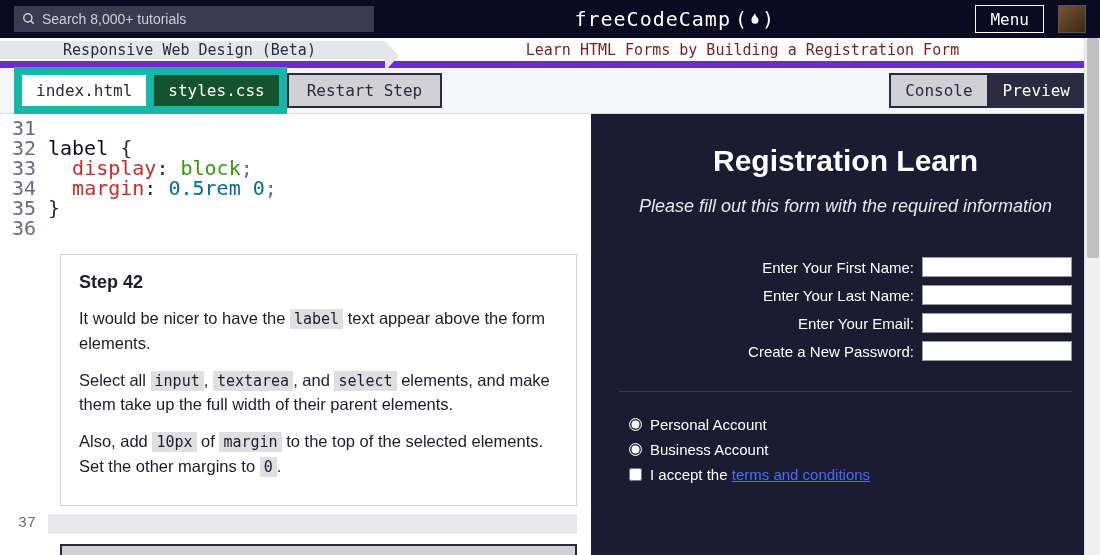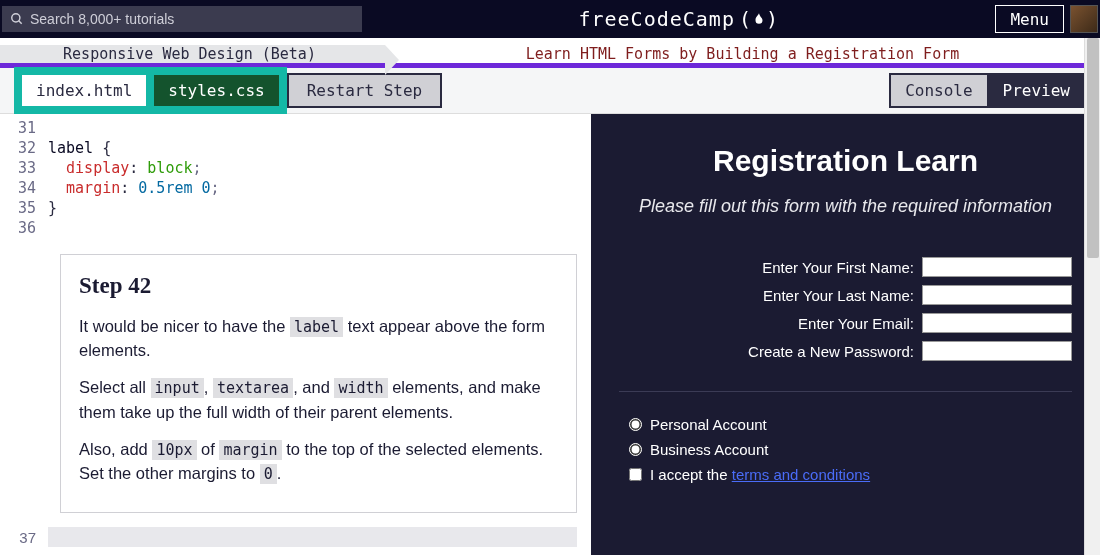--- a/index.html
+++ b/index.html
@@ -12,21 +12,22 @@
     --lightgray: #e5e6e8;
     --accent: #5a01a7;
   }
 
   
   .topnav {
     background: var(--dark);
     height: 38px;
     display: flex;
     align-items: center;
-    padding: 0 2px;
+    padding: 0 14px;
+    gap: 8px;
   }
   .search-wrap {
     background: #3b3b4f;
     height: 26px;
     width: 360px;
     display: flex;
     align-items: center;
     padding: 0 8px;
     gap: 6px;
     color: #cfcfd8;
@@ -63,24 +64,24 @@
   .avatar {
     width: 28px; height: 28px;
     background: linear-gradient(135deg,#7a5230,#3d2a18);
     border: 1px solid #555;
     margin-left: 6px;
   }
 
   
   .breadcrumb-bar {
     background: #fff;
-    border-bottom: 5px solid #6d28d9;
+    border-bottom: 7px solid #6d28d9;
     height: 30px;
     display: flex;
-    align-items: flex-end;
+    align-items: center;
     font-family: "Consolas","Menlo",monospace;
     font-size: 15px;
   }
   .crumb1 {
     background: var(--lightgray);
     padding: 0 24px 0 18px;
     display: flex;
     align-items: center;
     color: #2a2a40;
     position: relative;
@@ -156,21 +157,21 @@
   .main {
     display: flex;
     height: calc(555px - 38px - 30px - 46px);
   }
   .left { width: 591px; background: #fff; display: flex; flex-direction: column; overflow: hidden; }
   .right { flex: 1; background: var(--darkpanel); color: #fff; overflow-y: auto; position: relative; }
 
   
   .code-area {
     font-family: "Consolas","Menlo",monospace;
-    font-size: 15px;
+    font-size: 20px;
     line-height: 20px;
     padding-top: 4px;
   }
   .code-line { display: flex; }
   .gutter {
     width: 48px;
     text-align: right;
     padding-right: 12px;
     color: #6a6a86;
     user-select: none;
@@ -184,39 +185,39 @@
 
   .instruction-card {
     margin: 16px 14px 8px 60px;
     border: 1px solid var(--gray);
     padding: 14px 18px;
     font-size: 16.5px;
     color: #1b1b32;
     line-height: 1.5;
   }
   .instruction-card h3 {
-    font-family: Liberation Serif, serif;
-    font-size: 23px;
+    font-family: Liberation Sans, sans-serif;
+    font-size: 18px;
     margin-bottom: 10px;
     color: #1b1b32;
   }
   .instruction-card p { margin-bottom: 12px; }
   .code-chip {
     background: #dfdfe2;
     font-family: "Consolas","Menlo",monospace;
     font-size: 15px;
     padding: 1px 4px;
   }
 
   .editable-row {
     display: flex;
     align-items: center;
-    font-family: Liberation Sans, sans-serif;
+    font-family: Liberation Mono, monospace;
     font-size: 15px;
-    margin-top: 6px;
+    margin-top: 0;
   }
   .editable-row .gutter { background: #fff; }
   .editable-box {
     flex: 1;
     height: 20px;
     background: #e8e8ec;
     margin-right: 14px;
   }
 
   .check-btn {
@@ -376,21 +377,21 @@
           <span class="code-text"></span>
         </div>
     </div>
 
     <div class="instruction-card">
       <h3>Step 42</h3>
       <p>
         <span>It would be nicer to have the </span><span class="code-chip">label</span><span> text appear above the form elements.</span>
       </p>
       <p>
-        <span>Select all </span><span class="code-chip">input</span><span>, </span><span class="code-chip">textarea</span><span>, and </span><span class="code-chip">width</span><span> elements, and make them take up the full width of their parent elements.</span>
+        <span>Select all </span><span class="code-chip">input</span><span>, </span><span class="code-chip">textarea</span><span>, and </span><span class="code-chip">select</span><span> elements, and make them take up the full width of their parent elements.</span>
       </p>
       <p>
         <span>Also, add </span><span class="code-chip">10px</span><span> of </span><span class="code-chip">margin</span><span> to the top of the selected elements. Set the other margins to </span><span class="code-chip">0</span><span>.</span>
       </p>
     </div>
 
     <div class="editable-row">
       <span class="gutter">37</span>
       <div class="editable-box"></div>
     </div>

